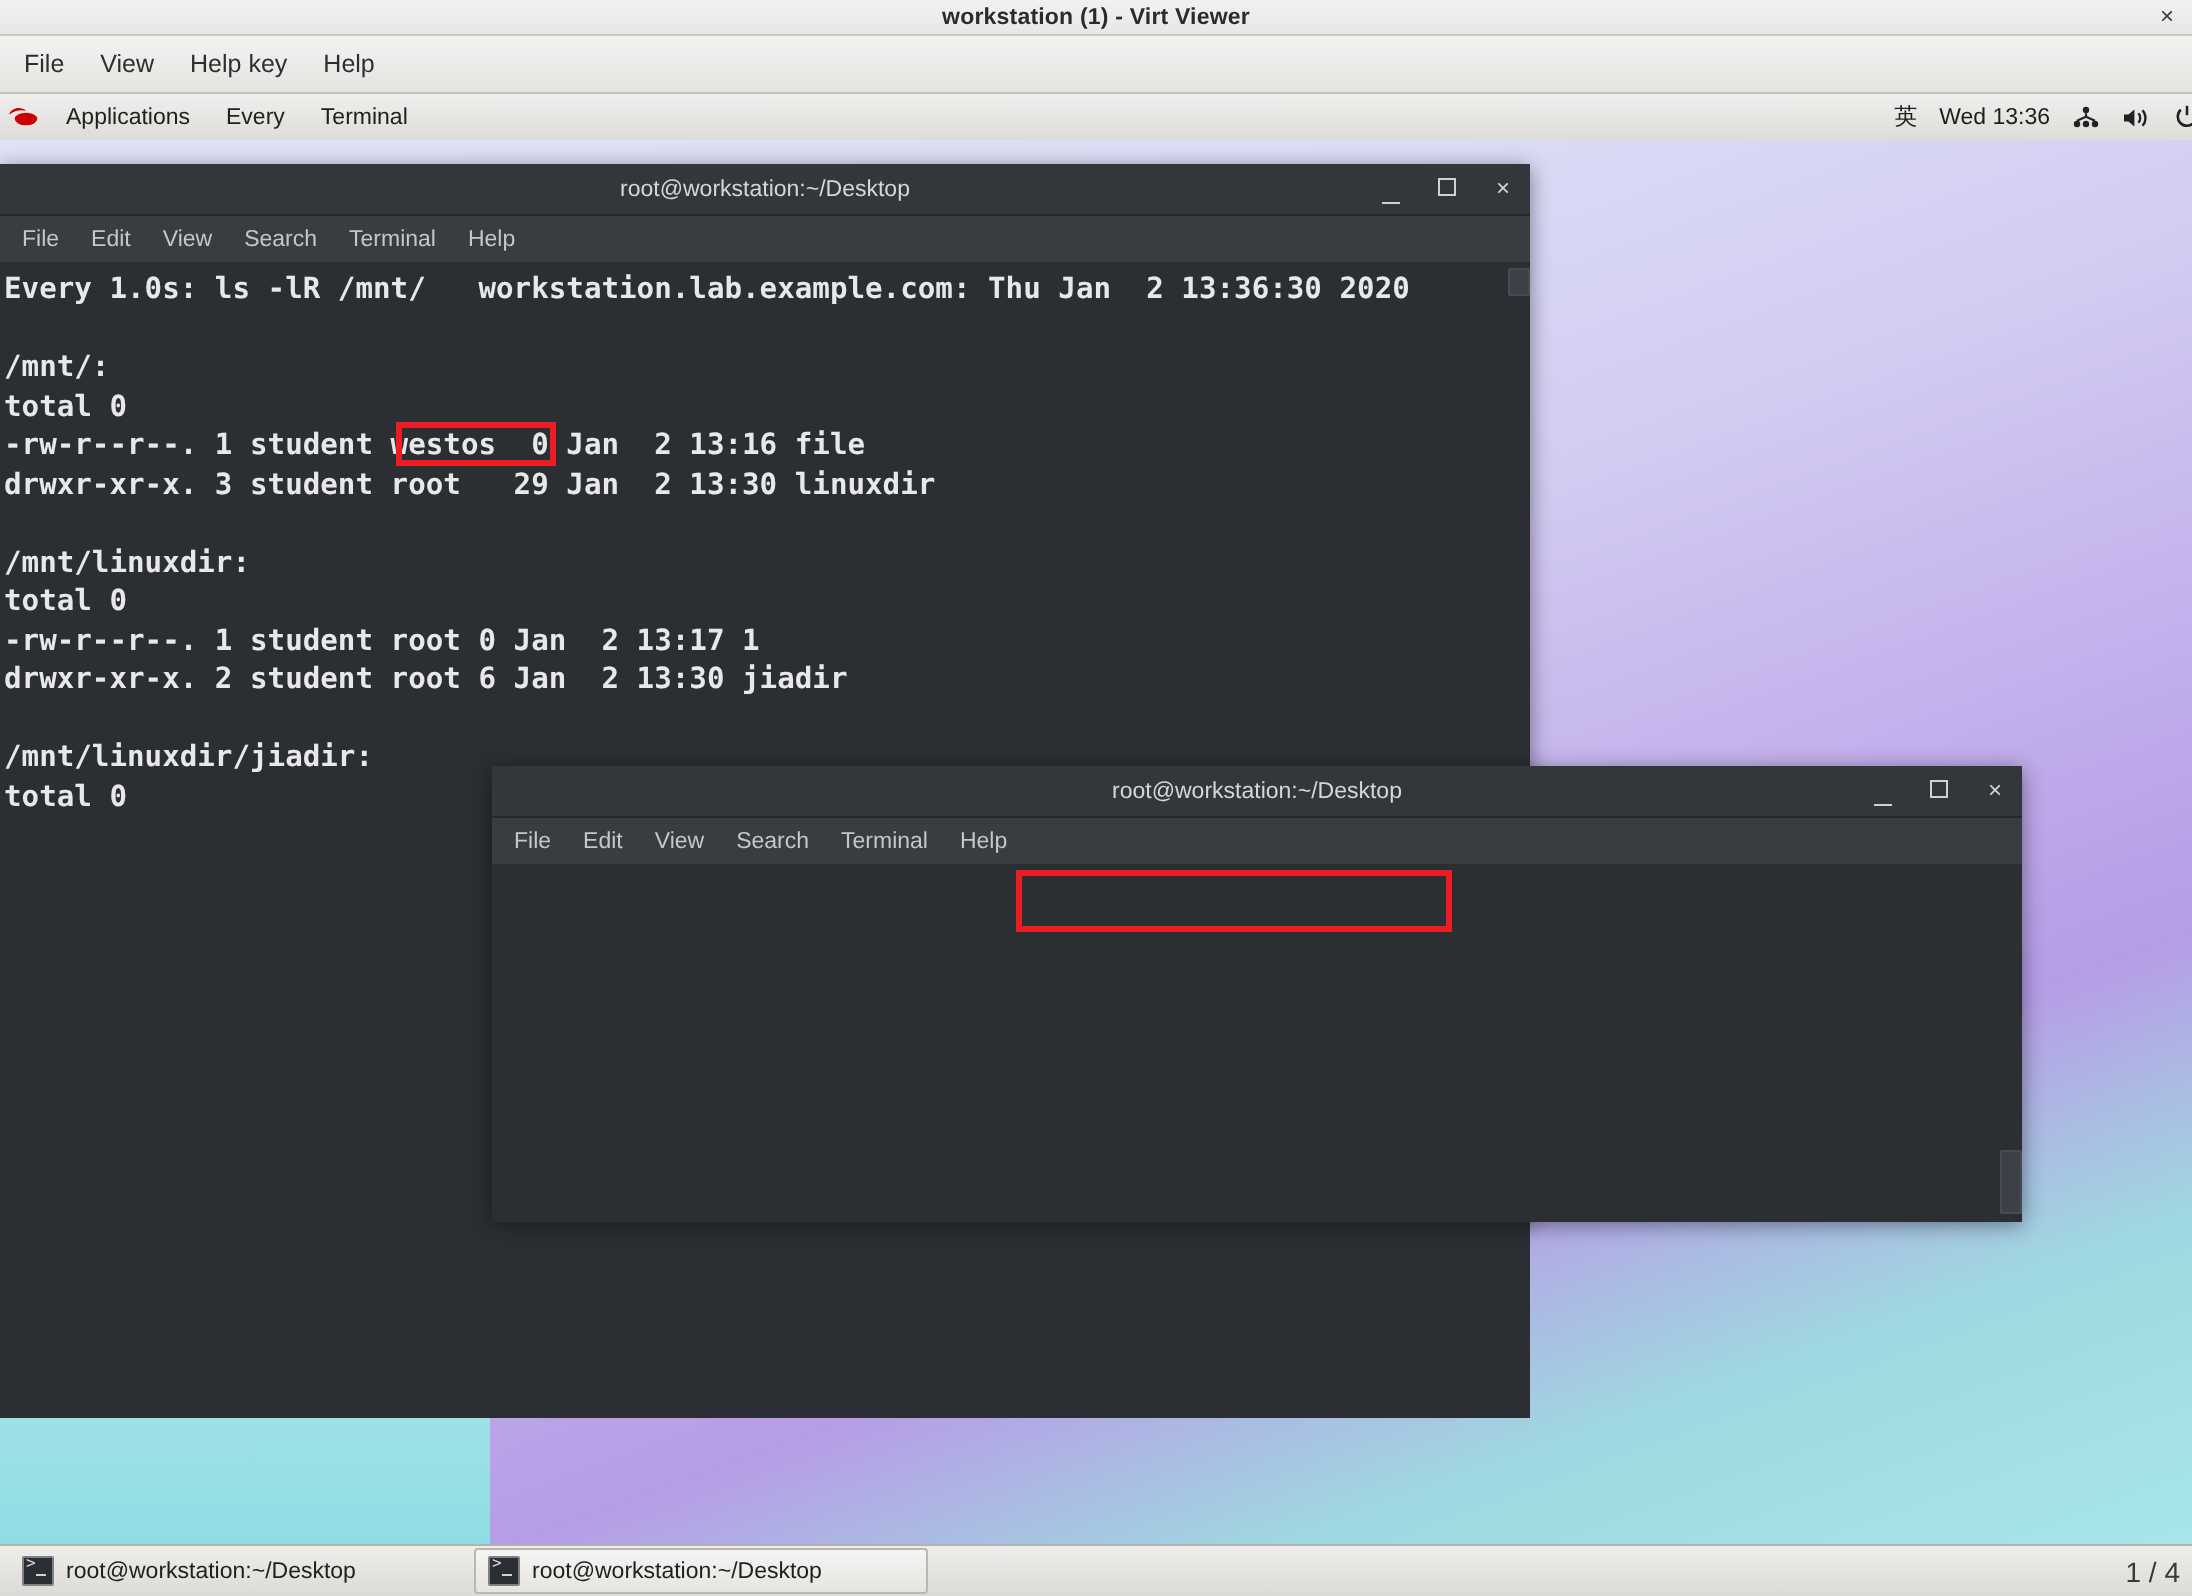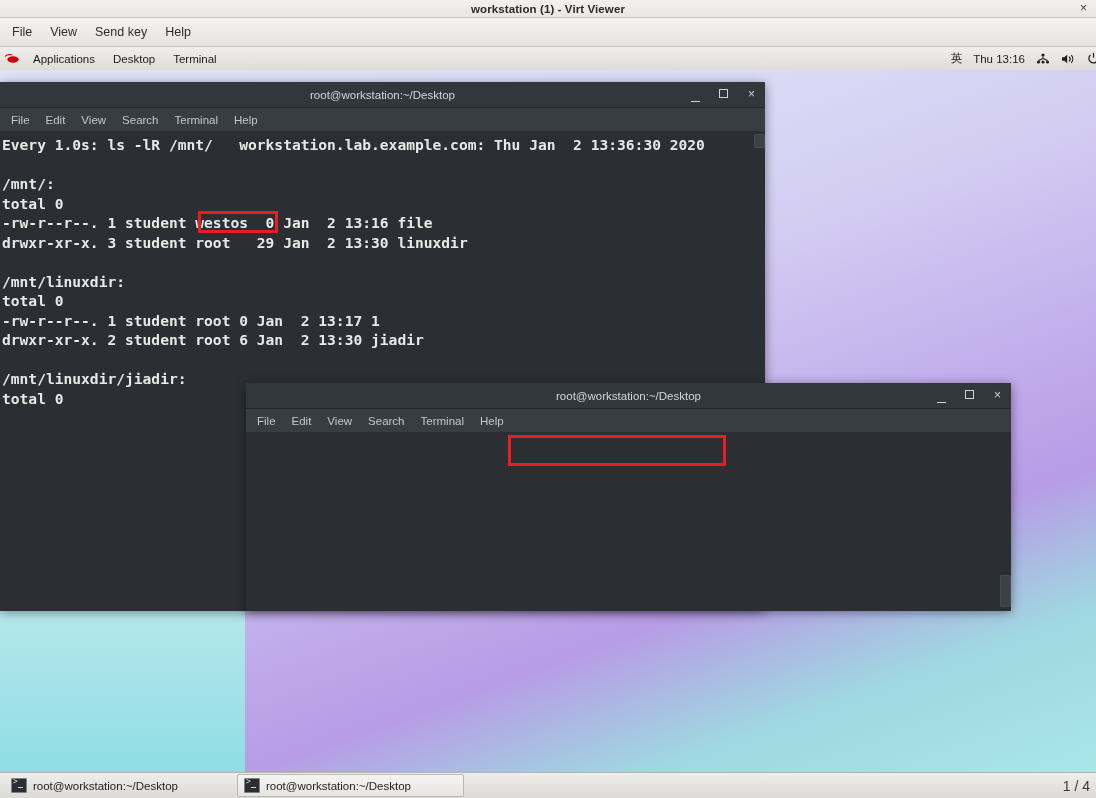--- a/index.html
+++ b/index.html
@@ -158,21 +158,21 @@
   .term-thumb {
     position: absolute; width: 9px;
     left: 2px;
     background: #3c4147;
     border: 1px solid #474c52;
     border-radius: 1px;
   }
 
   
   #term1 { left: 0px; top: 82px; width: 765px; height: 528px; }
-  #term1 .term-body { height: 479px; }
+  #term1 .term-body { height: 577px; }
   #term1 .term-scroll { background: #2b2f33; }
   #term1 .term-thumb { top: 2px; height: 12px; }
 
   
   #term2 { left: 246px; top: 383px; width: 765px; height: 227px; }
   #term2 .term-body { height: 178px; }
   #term2 .term-scroll { background: #2b2f33; }
   #term2 .term-thumb { top: 142px; height: 30px; }
 
   
@@ -247,33 +247,33 @@
 <div id="screen">
 
   <div class="vv-titlebar">
     <span class="vv-title">workstation (1) - Virt Viewer</span>
     <span class="vv-close">×</span>
   </div>
 
   <div class="vv-menubar">
     <span class="vv-menu-item">File</span>
     <span class="vv-menu-item">View</span>
-    <span class="vv-menu-item">Send key</span>
+    <span class="vv-menu-item">Help key</span>
     <span class="vv-menu-item">Help</span>
   </div>
 
   <div class="gnome-panel">
     <div class="gp-left">
       <span class="gp-item first">Applications</span>
-      <span class="gp-item">Desktop</span>
+      <span class="gp-item">Every</span>
       <span class="gp-item">Terminal</span>
     </div>
     <div class="gp-right">
       <span class="gp-tray">英</span>
-      <span class="gp-clock">Thu 13:16</span>
+      <span class="gp-clock">Wed 13:36</span>
       <span class="gp-tray">
         <svg width="14" height="12" viewBox="0 0 14 12" aria-hidden="true">
           <circle cx="2.5" cy="9" r="1.6" fill="#222"></circle>
           <circle cx="7" cy="9" r="1.6" fill="#222"></circle>
           <circle cx="11.5" cy="9" r="1.6" fill="#222"></circle>
           <circle cx="7" cy="2" r="1.6" fill="#222"></circle>
           <path d="M7 3.6 V5.4 M2.5 7.4 L7 5.4 L11.5 7.4" stroke="#222" stroke-width="1.1" fill="none"></path>
         </svg>
       </span>
       <span class="gp-tray">

